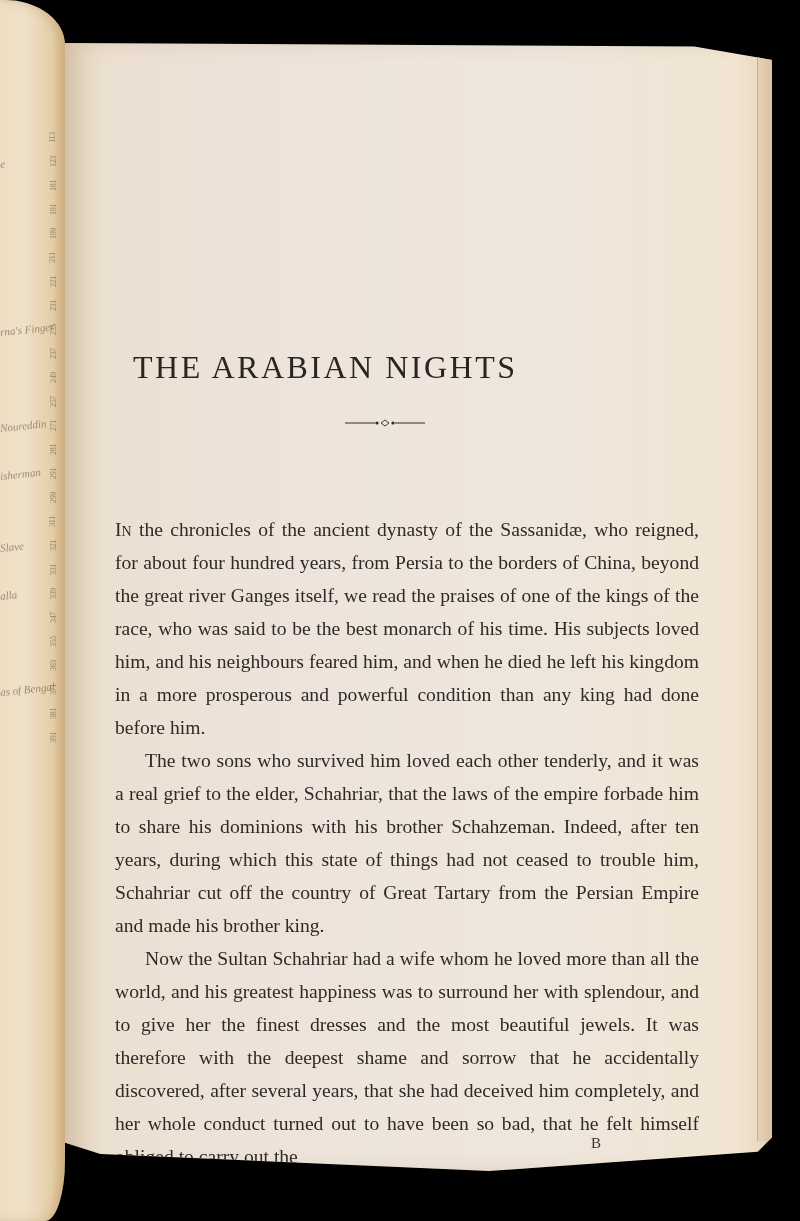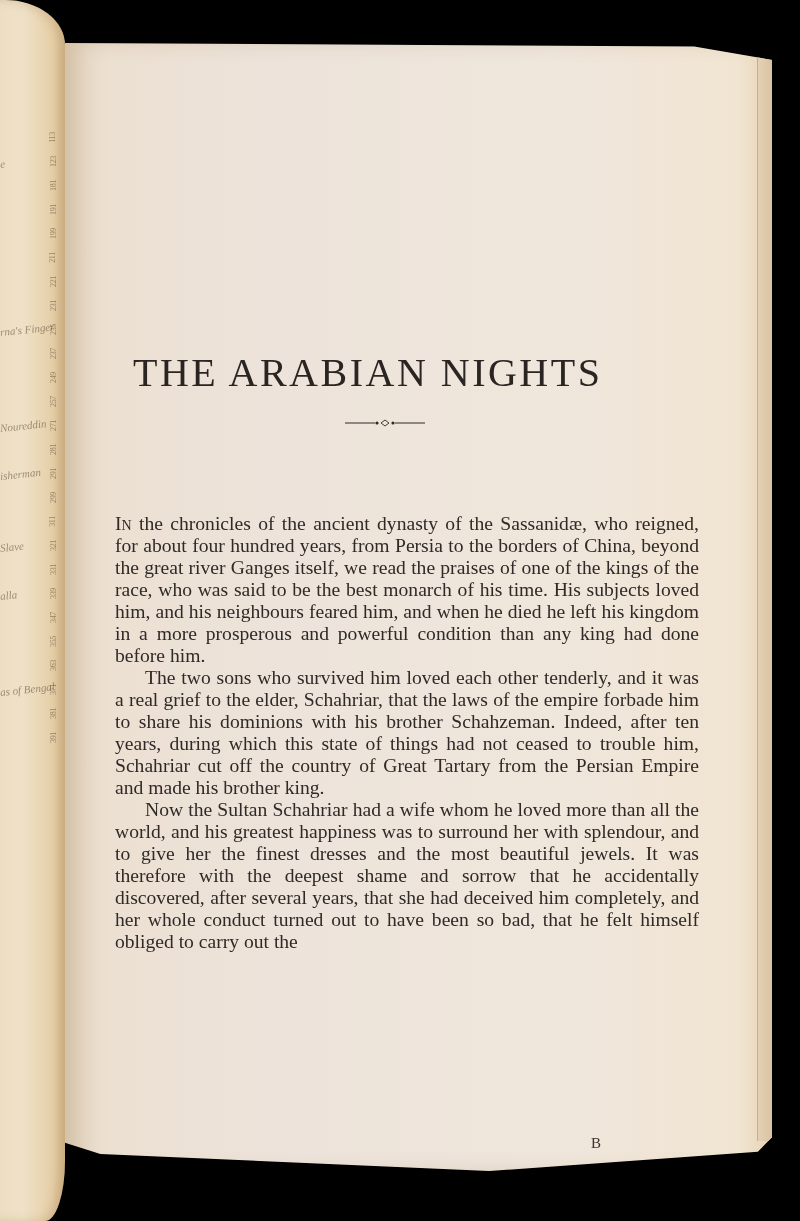--- a/index.html
+++ b/index.html
@@ -63,39 +63,39 @@
       right: 0; top: 10px; bottom: 30px;
       width: 14px;
       background: linear-gradient(90deg, #e3d0b5, #dbc3a2);
       border-left: 1px solid rgba(170,130,90,0.35);
     }
 
     .title {
       position: absolute;
       left: 68px; top: 306px;
       width: 500px;
-      font-size: 40px;
+      font-size: 32px;
       letter-spacing: 2.5px;
       color: #2a2522;
       font-weight: normal;
       white-space: nowrap;
       margin: 0;
     }
     .ornament {
       position: absolute;
       left: 280px; top: 375px;
       width: 80px; height: 10px;
     }
 
     .body-text {
       position: absolute;
       left: 50px; top: 470px;
       width: 584px;
       font-size: 19.6px;
-      line-height: 22px;
+      line-height: 33px;
       color: #2f2a27;
       text-align: justify;
     }
     .body-text .para { margin: 0; }
     .body-text .para.indent { text-indent: 30px; }
     .smallcaps { font-variant: small-caps; }
 
     .signature {
       position: absolute;
       left: 526px; top: 1092px;

